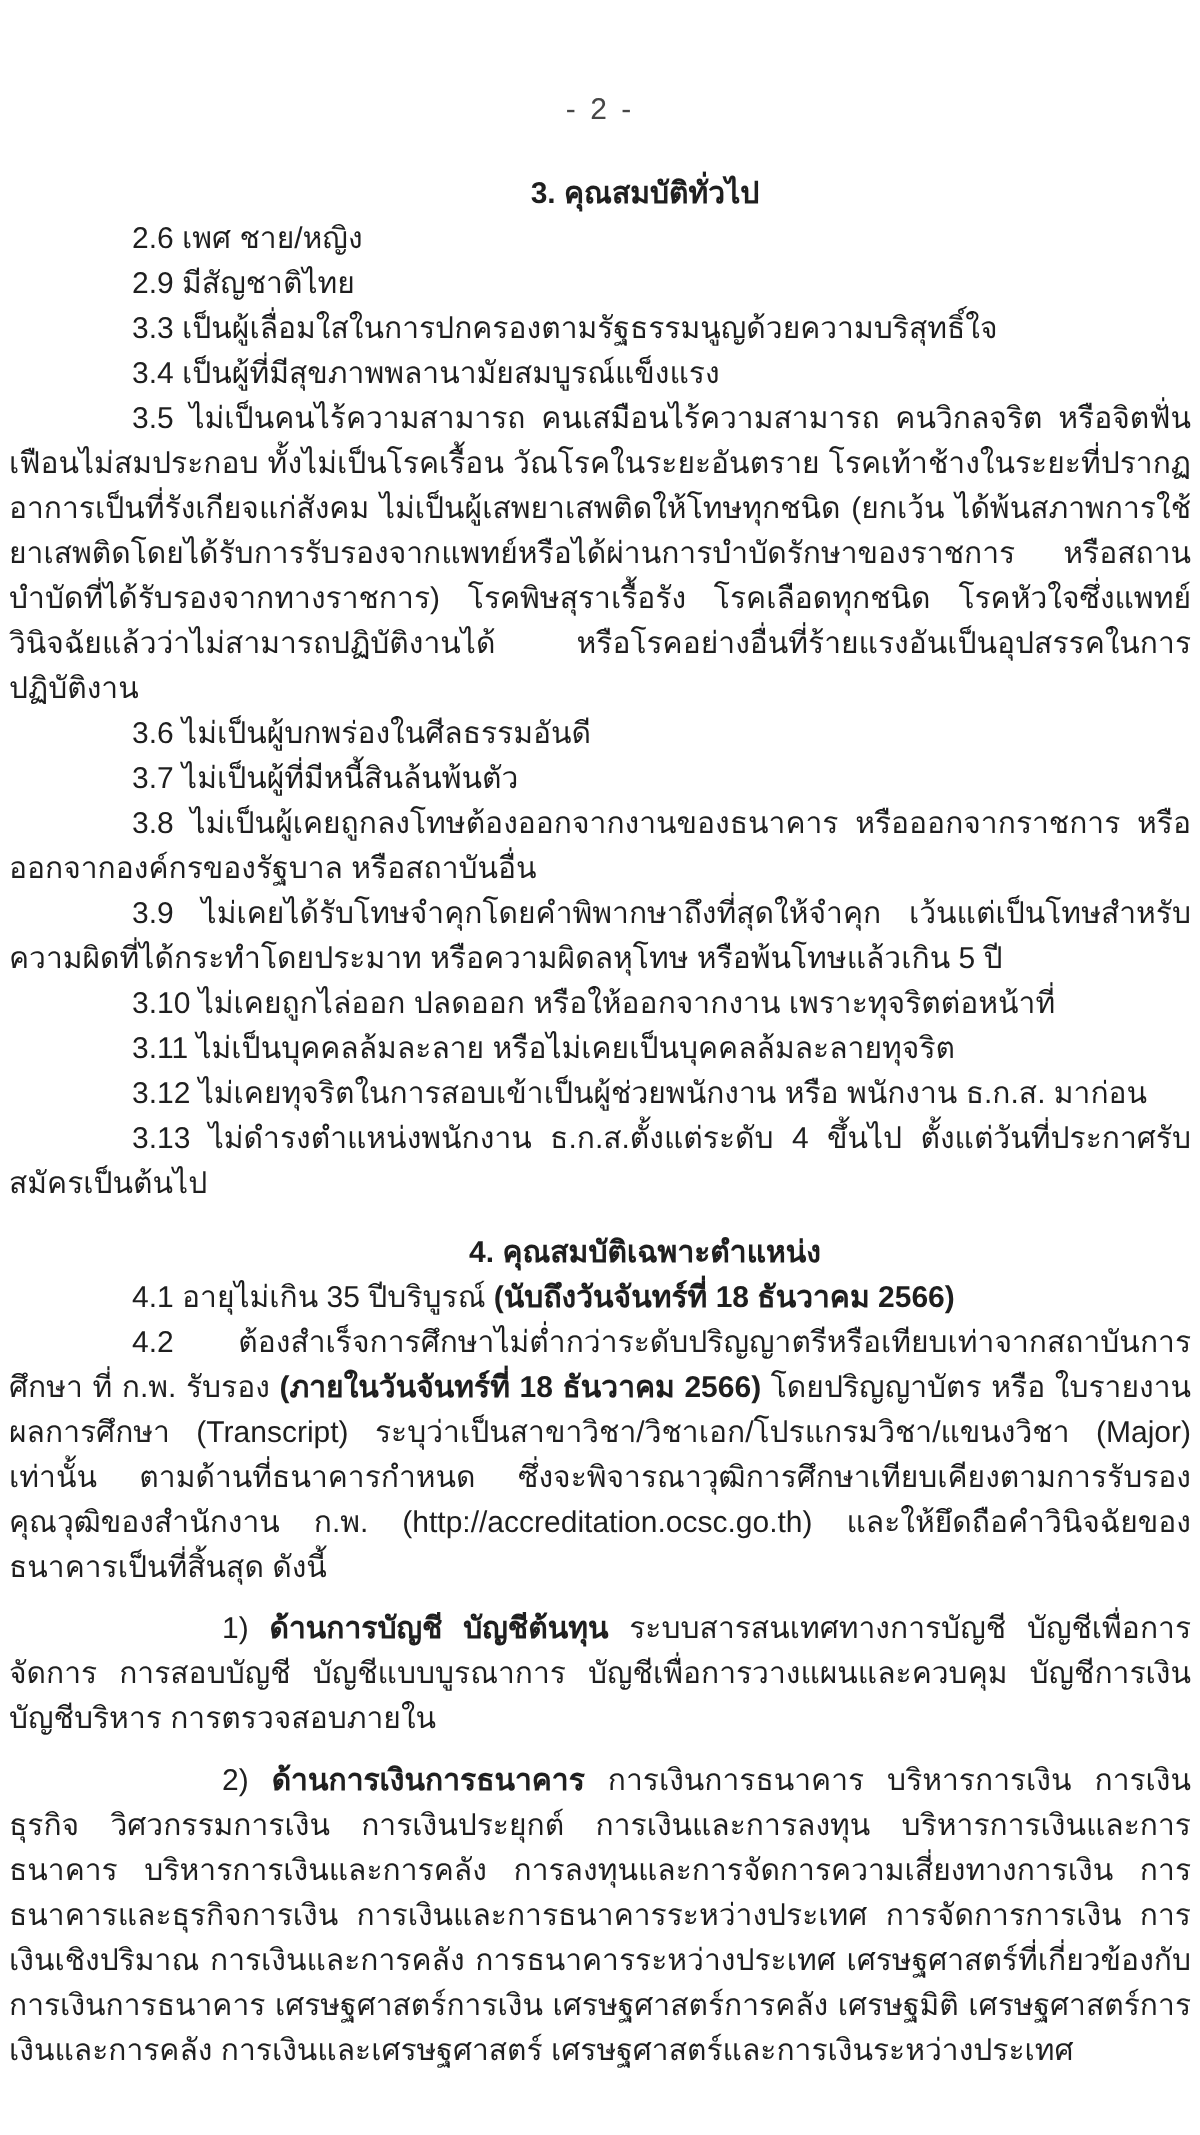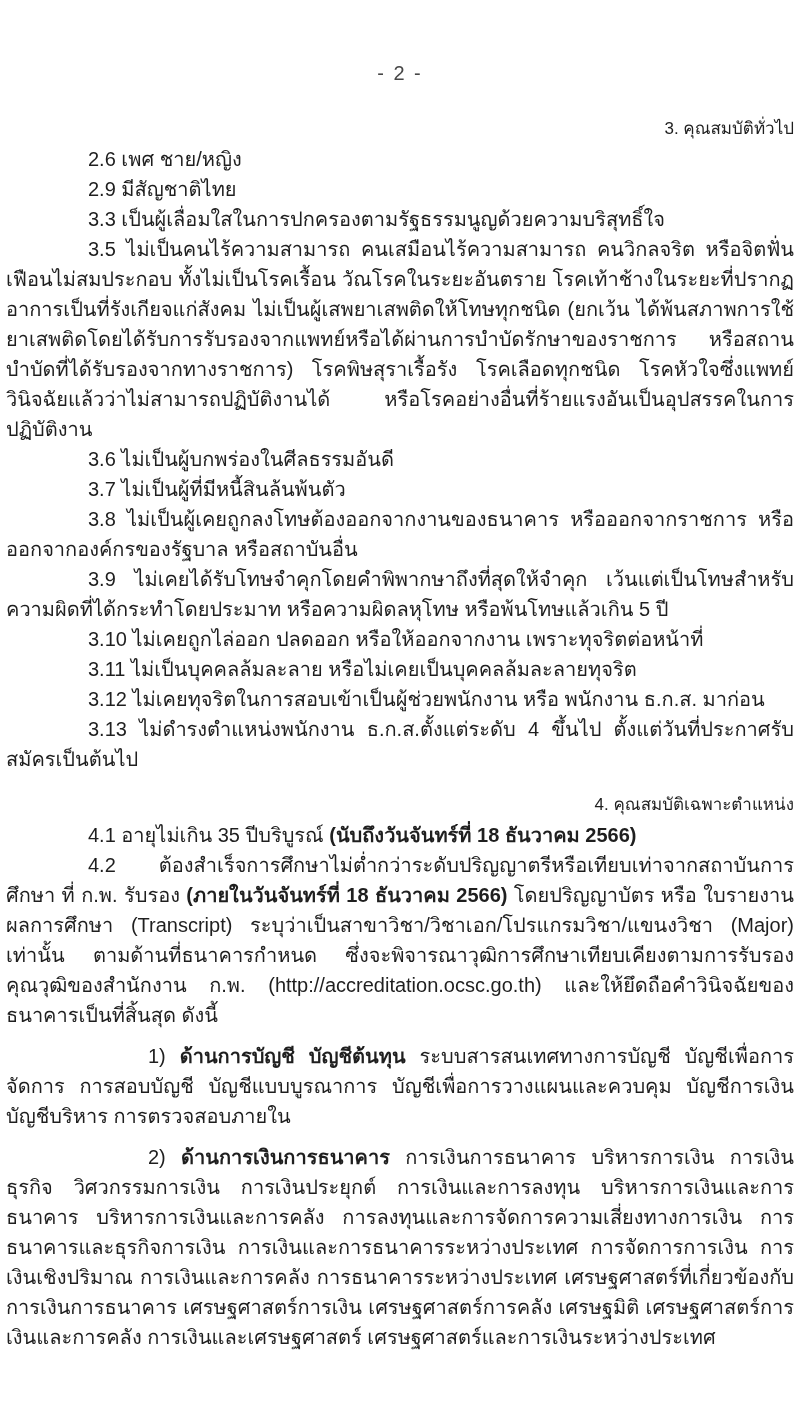--- a/index.html
+++ b/index.html
@@ -20,43 +20,44 @@
     line-height: 30px;
     text-align: justify;
   }
   .pagenum {
     text-align: center;
     color: #474747;
     margin: 0 0 26px 0;
     letter-spacing: 2px;
   }
   .sec-title {
-    font-weight: normal;
-    font-size: 17px;
+    font-weight: bold;
+    font-size: 20px;
     margin: 0 0 0 60px;
-    text-align: right;
+    text-align: center;
   }
   .sec-title.sec4 { margin-top: 16px; }
   p.item { margin: 0; text-indent: 82px; }
   p.field { margin: 11px 0 0 0; text-indent: 142px; }
   p.or { margin: 2px 0 0 0; text-indent: 0; }
   b.u, .u { text-decoration: underline; }
 </style>
 </head>
 <body>
 
 <div class="page">
 
   <div class="pagenum">- 2 -</div>
 
   <h3 class="sec-title">3. คุณสมบัติทั่วไป</h3>
 
   <p class="item">2.6 เพศ ชาย/หญิง</p>
   <p class="item">2.9 มีสัญชาติไทย</p>
   <p class="item">3.3 เป็นผู้เลื่อมใสในการปกครองตามรัฐธรรมนูญด้วยความบริสุทธิ์ใจ</p>
+  <p class="item">3.4 เป็นผู้ที่มีสุขภาพพลานามัยสมบูรณ์แข็งแรง</p>
   <p class="item">3.5 ไม่เป็นคนไร้ความสามารถ คนเสมือนไร้ความสามารถ คนวิกลจริต หรือจิตฟั่นเฟือนไม่สมประกอบ ทั้งไม่เป็นโรคเรื้อน วัณโรคในระยะอันตราย โรคเท้าช้างในระยะที่ปรากฏอาการเป็นที่รังเกียจแก่สังคม ไม่เป็นผู้เสพยาเสพติดให้โทษทุกชนิด (ยกเว้น ได้พ้นสภาพการใช้ยาเสพติดโดยได้รับการรับรองจากแพทย์หรือได้ผ่านการบำบัดรักษาของราชการ หรือสถานบำบัดที่ได้รับรองจากทางราชการ) โรคพิษสุราเรื้อรัง โรคเลือดทุกชนิด โรคหัวใจซึ่งแพทย์วินิจฉัยแล้วว่าไม่สามารถปฏิบัติงานได้ หรือโรคอย่างอื่นที่ร้ายแรงอันเป็นอุปสรรคในการปฏิบัติงาน</p>
   <p class="item">3.6 ไม่เป็นผู้บกพร่องในศีลธรรมอันดี</p>
   <p class="item">3.7 ไม่เป็นผู้ที่มีหนี้สินล้นพ้นตัว</p>
   <p class="item">3.8 ไม่เป็นผู้เคยถูกลงโทษต้องออกจากงานของธนาคาร หรือออกจากราชการ หรือออกจากองค์กรของรัฐบาล หรือสถาบันอื่น</p>
   <p class="item">3.9 ไม่เคยได้รับโทษจำคุกโดยคำพิพากษาถึงที่สุดให้จำคุก เว้นแต่เป็นโทษสำหรับความผิดที่ได้กระทำโดยประมาท หรือความผิดลหุโทษ หรือพ้นโทษแล้วเกิน 5 ปี</p>
   <p class="item">3.10 ไม่เคยถูกไล่ออก ปลดออก หรือให้ออกจากงาน เพราะทุจริตต่อหน้าที่</p>
   <p class="item">3.11 ไม่เป็นบุคคลล้มละลาย หรือไม่เคยเป็นบุคคลล้มละลายทุจริต</p>
   <p class="item">3.12 ไม่เคยทุจริตในการสอบเข้าเป็นผู้ช่วยพนักงาน หรือ พนักงาน ธ.ก.ส. มาก่อน</p>
   <p class="item">3.13 ไม่ดำรงตำแหน่งพนักงาน ธ.ก.ส.ตั้งแต่ระดับ 4 ขึ้นไป ตั้งแต่วันที่ประกาศรับสมัครเป็นต้นไป</p>
 

